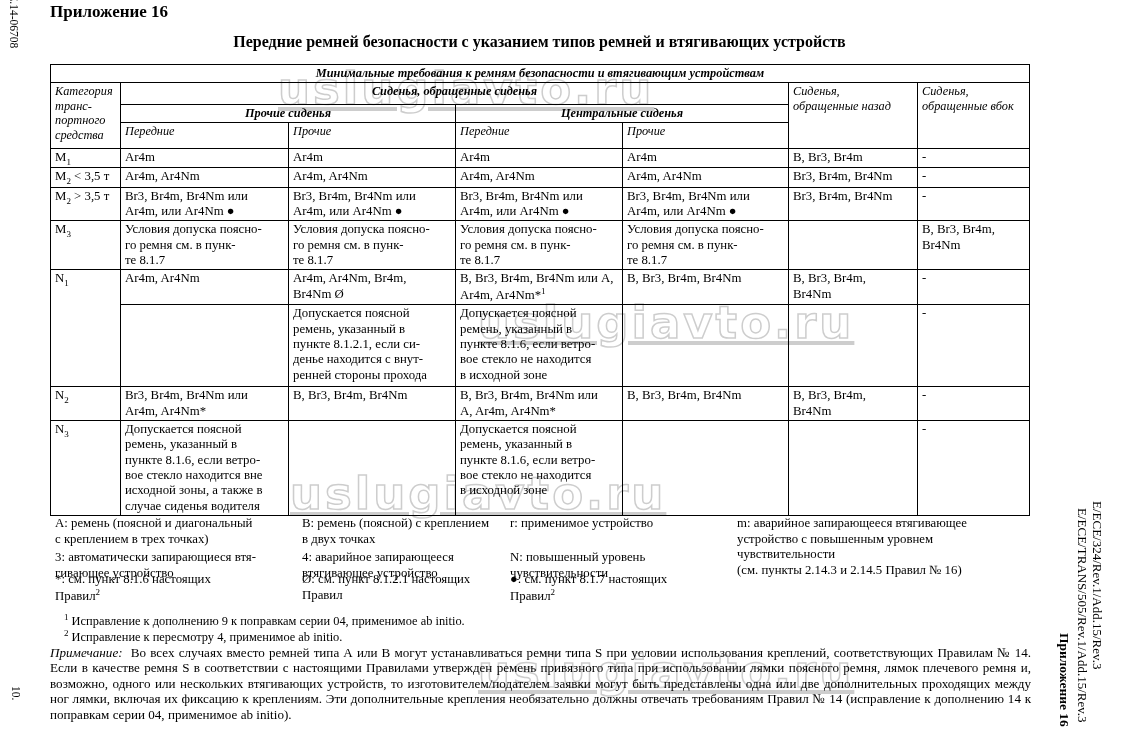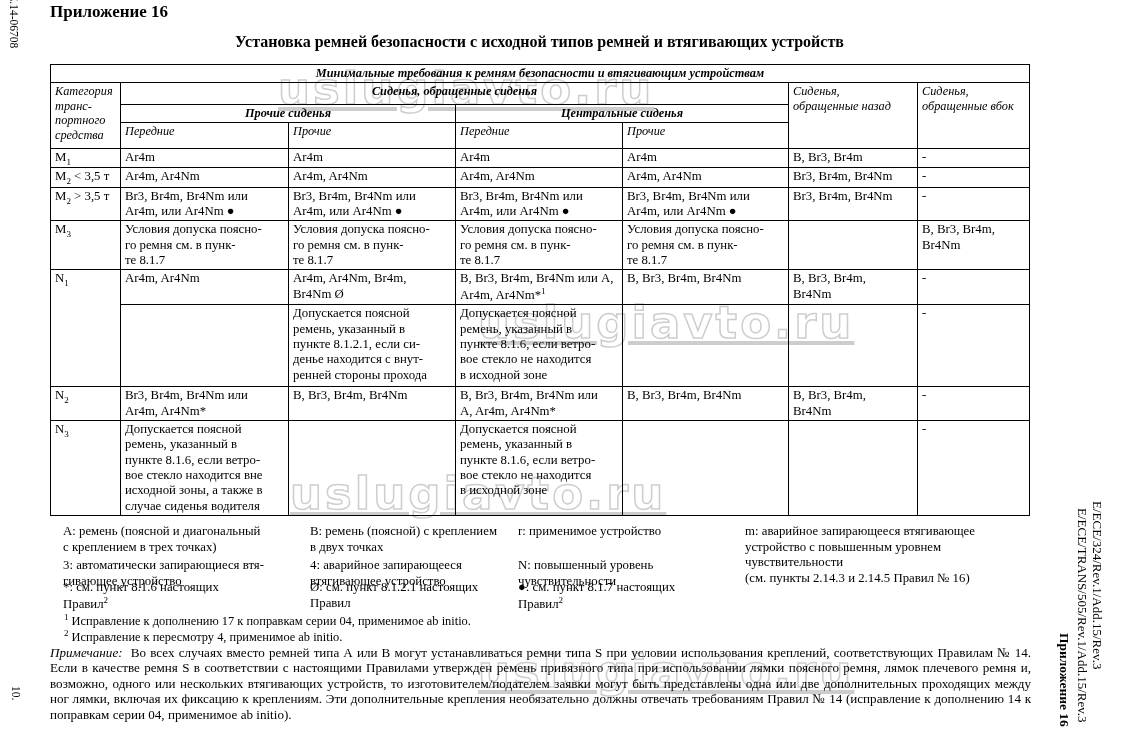--- a/index.html
+++ b/index.html
@@ -16,21 +16,21 @@
   #tblwrap{left:50px;top:64px;}
   table{border-collapse:collapse;table-layout:fixed;width:979px;}
   td{border:1px solid #000;vertical-align:top;padding:1px 4px;font-size:12.8px;line-height:1.2;overflow:hidden;}
   td.hd{font-style:italic;font-size:12.3px;}
   .ctr{text-align:center;font-weight:bold;}
   sub{font-size:9px;line-height:1;}
   sup{font-size:9px;line-height:1;}
   
   #legend{left:55px;top:516px;width:980px;height:100px;font-size:12.8px;}
   #legend .col{position:absolute;top:0;}
-  #legend p{position:absolute;margin:8px;line-height:1.22;}
+  #legend p{position:absolute;margin:0;line-height:1.22;}
   #lg1{left:0;width:252px;}
   #lg2{left:247px;width:220px;}
   #lg3{left:455px;width:235px;}
   #lg4{left:682px;width:298px;}
   .lr1{top:0;} .lr2{top:34px;} .lr3{top:56px;}
   
   .footnote{left:50px;width:980px;font-size:12.4px;padding-left:14px;}
   #fn1{top:613px;} #fn2{top:629px;font-family:Liberation Serif, serif;}
   #note{left:50px;top:645px;width:981px;font-size:13.1px;line-height:1.18;text-align:justify;}
   #note i{}
@@ -54,21 +54,21 @@
   #wm3{left:290px;top:467px;}
   #wm4{left:478px;top:645px;}
 </style>
 </head>
 <body>
 
 <div class="vtext" id="ge-number">GE.14-06708</div>
 <div class="vtext" id="page-number">10.</div>
 
 <div class="abs" id="appendix-label">Приложение 16</div>
-<div class="abs" id="doc-title">Установка ремней безопасности с исходной типов ремней и втягивающих устройств</div>
+<div class="abs" id="doc-title">Передние ремней безопасности с указанием типов ремней и втягивающих устройств</div>
 
 <div class="wm" id="wm1">uslugiavto.ru</div>
 <div class="wm" id="wm2">uslugiavto.ru</div>
 <div class="wm" id="wm3">uslugiavto.ru</div>
 <div class="wm" id="wm4">uslugiavto.ru</div>
 
 <div class="abs" id="tblwrap">
 <table>
 <colgroup>
 <col style="width:70px">
@@ -240,20 +240,20 @@
 Правил</span><sup>2</sup></p>
   </div>
   <div class="col" id="lg4">
     <p class="lr1"><span class="pl">m: аварийное запирающееся втягивающее
 устройство с повышенным уровнем
 чувствительности
 (см. пункты 2.14.3 и 2.14.5 Правил № 16)</span></p>
   </div>
 </div>
 
-<div class="abs footnote" id="fn1"><sup>1</sup> <span>Исправление к дополнению 17 к поправкам серии 04, применимое ab initio.</span></div>
+<div class="abs footnote" id="fn1"><sup>1</sup> <span>Исправление к дополнению 9 к поправкам серии 04, применимое ab initio.</span></div>
 <div class="abs footnote" id="fn2"><sup>2</sup> <span>Исправление к пересмотру 4, применимое ab initio.</span></div>
 
 <div class="abs" id="note"><i>Примечание:</i>&nbsp; <span>Во всех случаях вместо ремней типа А или В могут устанавливаться ремни типа S при условии использования креплений, соответствующих Правилам № 14. Если в качестве ремня S в соответствии с настоящими Правилами утвержден ремень привязного типа при использовании лямки поясного ремня, лямок плечевого ремня и, возможно, одного или нескольких втягивающих устройств, то изготовителем/подателем заявки могут быть представлены одна или две дополнительных проходящих между ног лямки, включая их фиксацию к креплениям. Эти дополнительные крепления необязательно должны отвечать требованиям Правил № 14 (исправление к дополнению 14 к поправкам серии 04, применимое ab initio).</span></div>
 
 <div class="vtext" id="doc-sym-1">E/ECE/324/Rev.1/Add.15/Rev.3</div>
 <div class="vtext" id="doc-sym-2">E/ECE/TRANS/505/Rev.1/Add.15/Rev.3</div>
 <div class="vtext" id="side-appendix">Приложение 16</div>
 
 </body></html>

